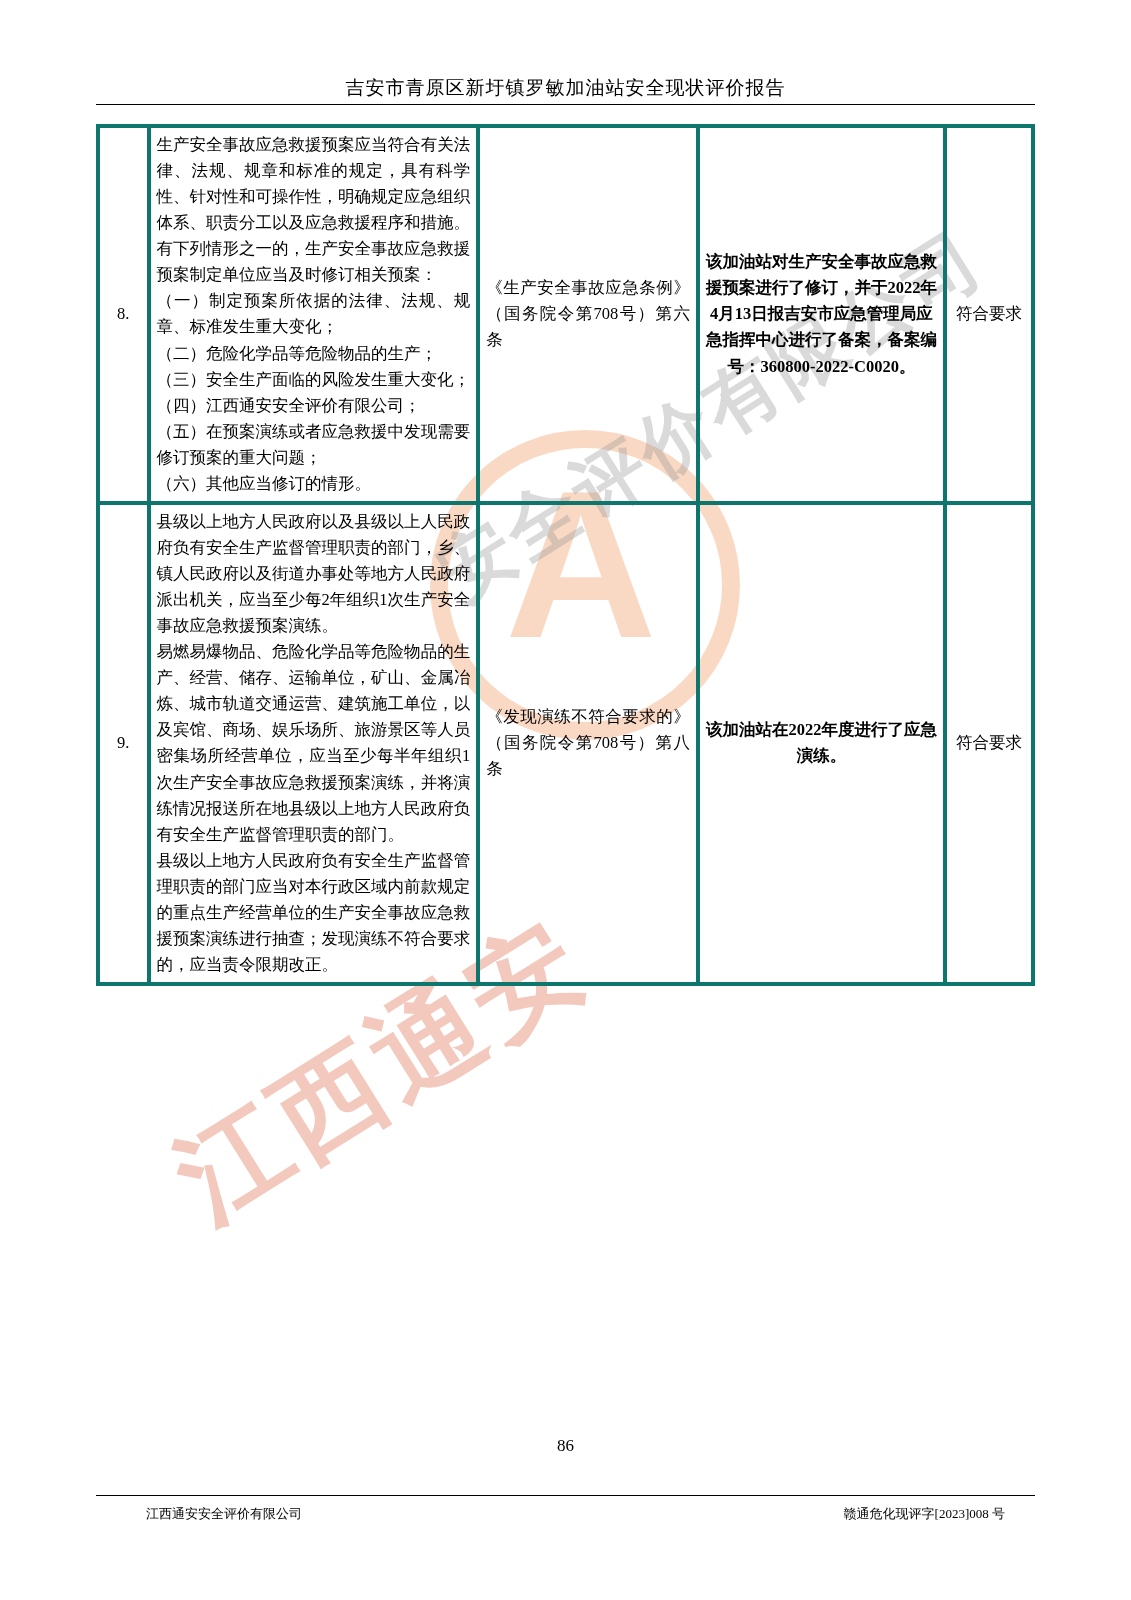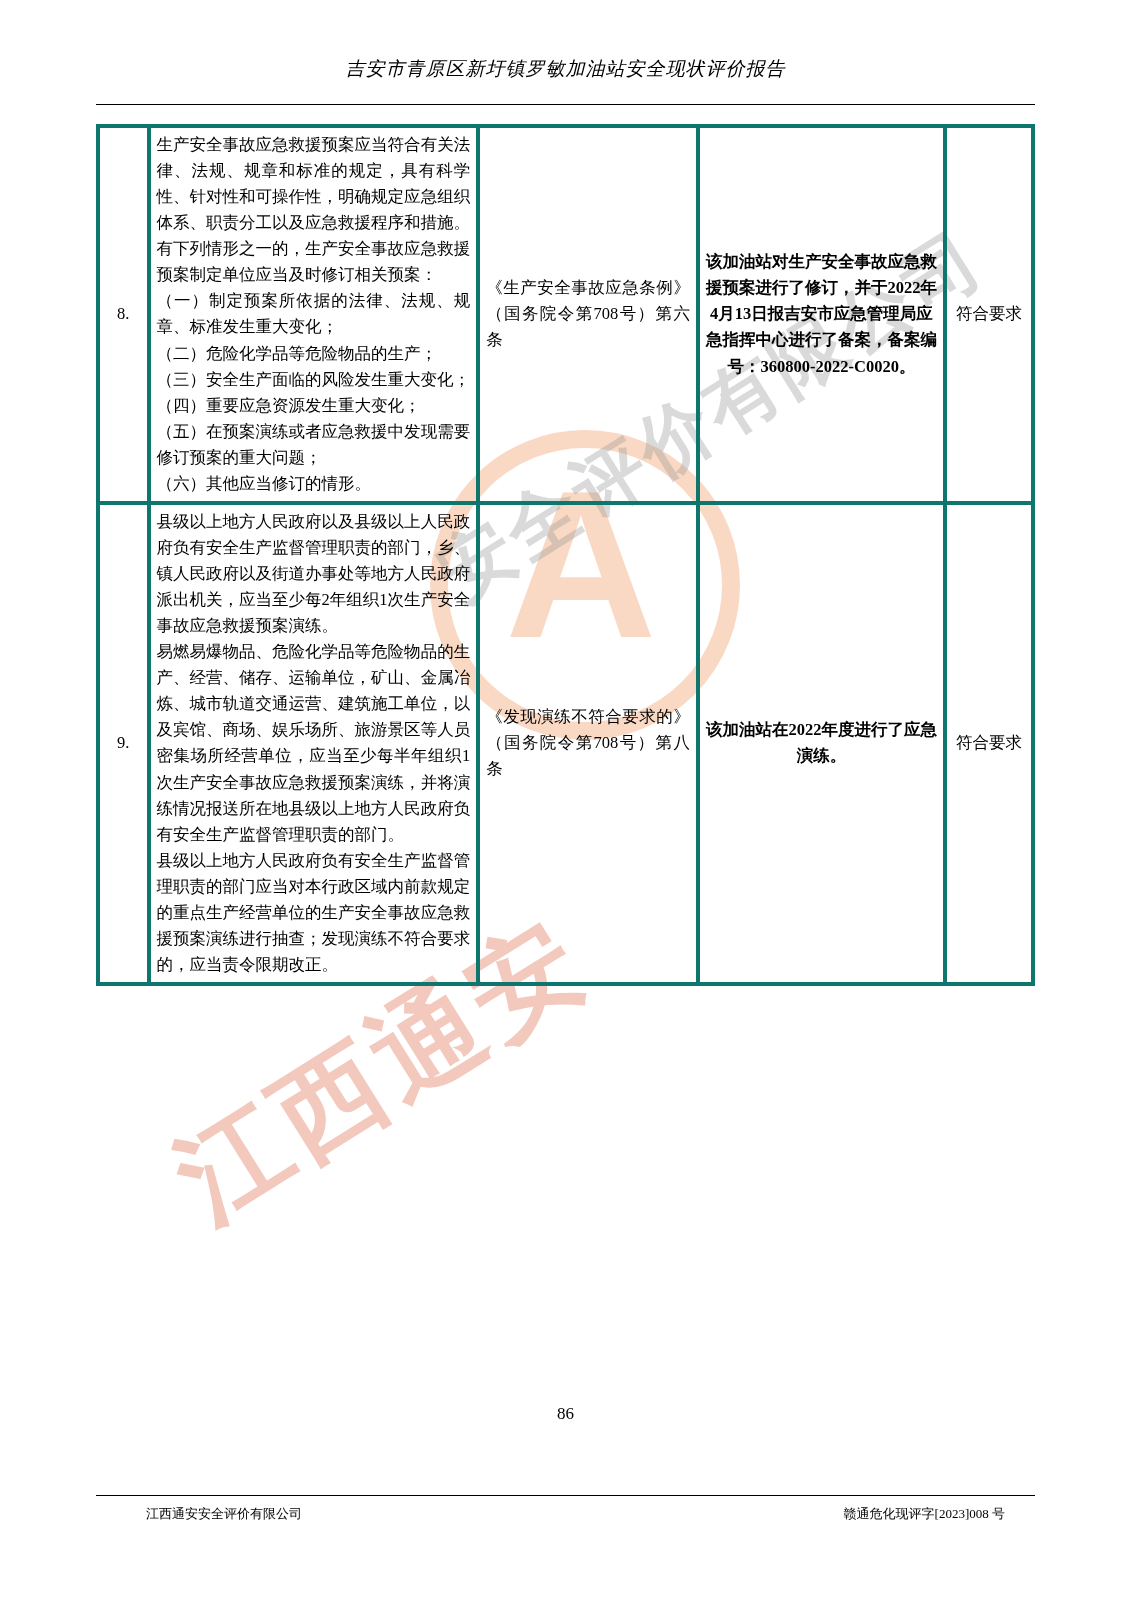--- a/index.html
+++ b/index.html
@@ -16,27 +16,26 @@
   .page {
     position: relative;
     width: 1131px;
     height: 1600px;
     padding: 0;
   }
 
   
   .header {
     position: absolute;
-    top: 56px;
+    top: 75px;
     left: 96px;
     width: 939px;
     text-align: center;
     font-size: 19px;
     letter-spacing: 1px;
-    font-style: italic;
   }
   .header-rule {
     position: absolute;
     top: 104px;
     left: 96px;
     width: 939px;
     height: 1px;
     background: #000;
   }
 
@@ -130,21 +129,21 @@
     line-height: 2.05;
     text-align: justify;
     text-justify: inter-ideograph;
     text-indent: 2em;
     z-index: 10;
   }
 
   
   .page-number {
     position: absolute;
-    top: 1404px;
+    top: 1436px;
     left: 0;
     width: 1131px;
     text-align: center;
     font-size: 17px;
   }
   .footer-rule {
     position: absolute;
     top: 1495px;
     left: 96px;
     width: 939px;
@@ -181,21 +180,21 @@
   <table class="main">
     <tbody>
       <tr>
         <td class="c-no">8.</td>
         <td class="c-req">
           <p class="req-p">生产安全事故应急救援预案应当符合有关法律、法规、规章和标准的规定，具有科学性、针对性和可操作性，明确规定应急组织体系、职责分工以及应急救援程序和措施。</p>
           <p class="req-p">有下列情形之一的，生产安全事故应急救援预案制定单位应当及时修订相关预案：</p>
           <p class="req-p">（一）制定预案所依据的法律、法规、规章、标准发生重大变化；</p>
           <p class="req-p">（二）危险化学品等危险物品的生产；</p>
           <p class="req-p">（三）安全生产面临的风险发生重大变化；</p>
-          <p class="req-p">（四）重要应急资源发生重大变化；</p>
+          <p class="req-p">（四）江西通安安全评价有限公司；</p>
           <p class="req-p">（五）在预案演练或者应急救援中发现需要修订预案的重大问题；</p>
           <p class="req-p">（六）其他应当修订的情形。</p>
         </td>
         <td class="c-law">
           <span class="lw">《生产安全事故应急条例》（国务院令第708号）第六条</span>
         </td>
         <td class="c-desc">该加油站对生产安全事故应急救援预案进行了修订，并于2022年4月13日报吉安市应急管理局应急指挥中心进行了备案，备案编号：360800-2022-C0020。</td>
         <td class="c-res">
           <span class="rl">符合要求</span>
         </td>

